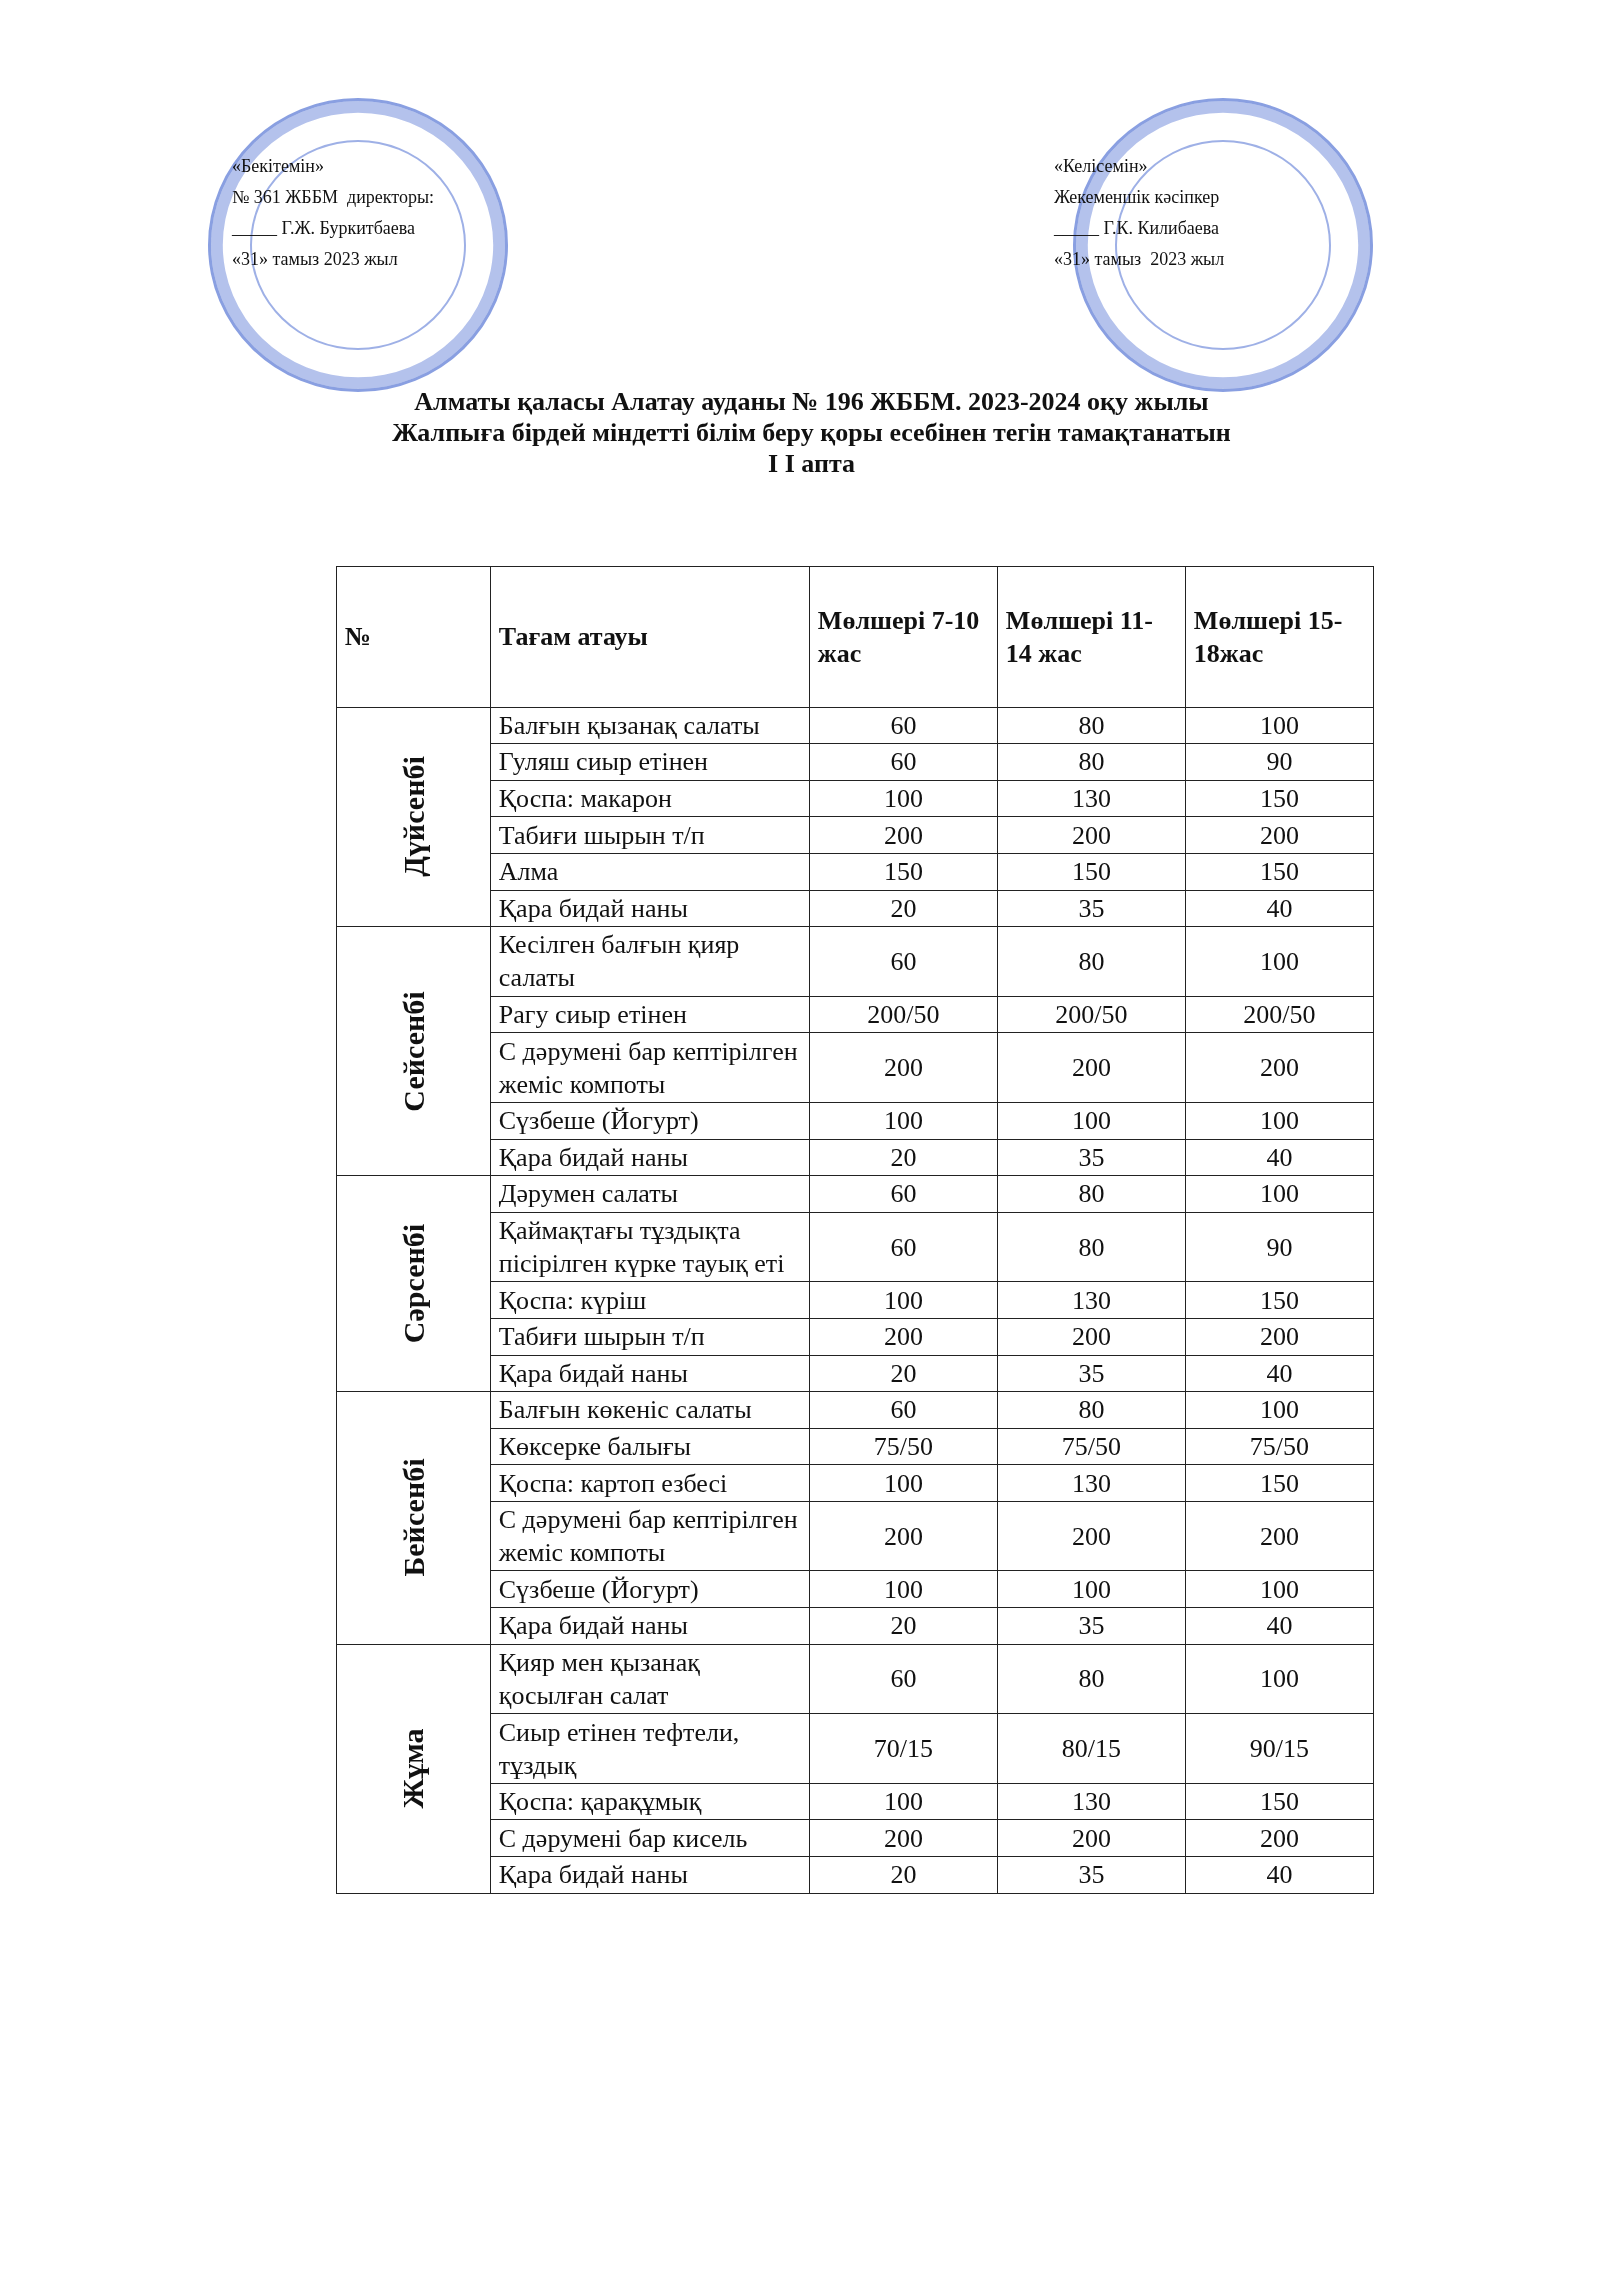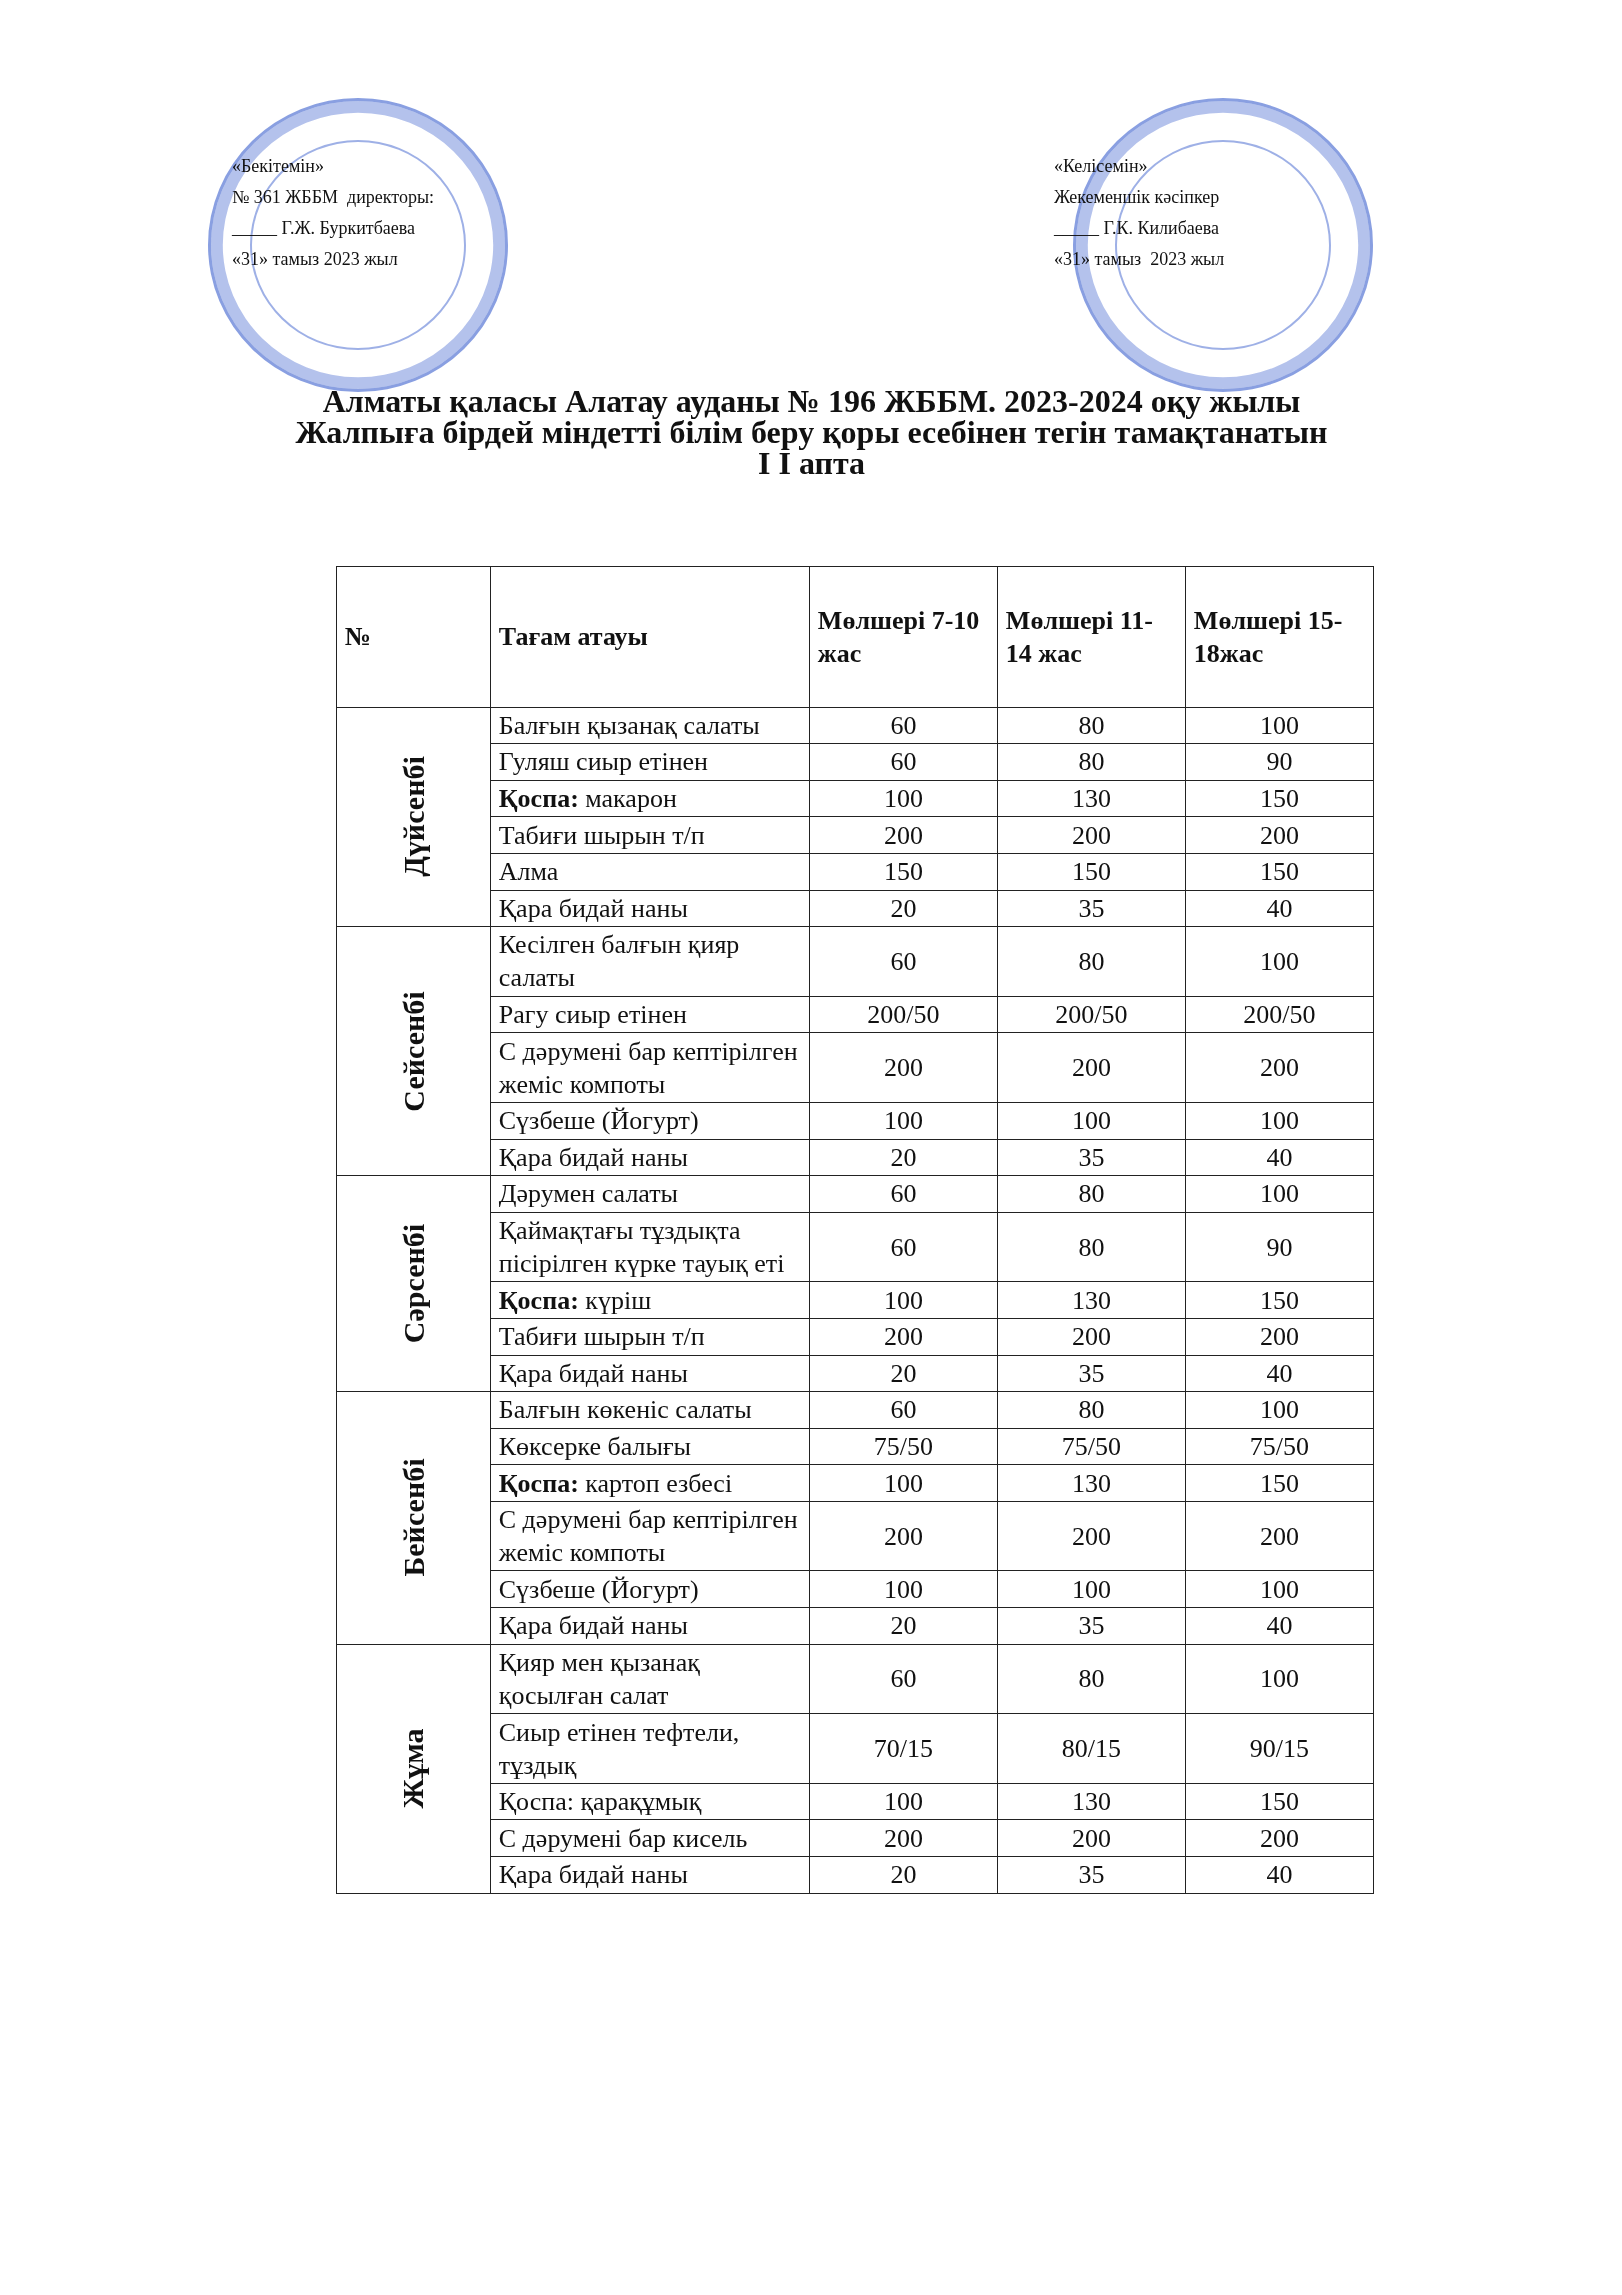--- a/index.html
+++ b/index.html
@@ -18,41 +18,41 @@
     pointer-events: none;
   }
   .stamp-left { left: 208px; top: 98px; width: 294px; height: 288px; }
   .stamp-right { left: 1073px; top: 98px; width: 294px; height: 288px; }
   .stamp-inner {
     position: absolute; border-radius: 50%; border: 2px solid rgba(40,80,200,0.45);
     left: 39px; top: 39px; right: 39px; bottom: 39px;
   }
   .title-block {
     position: absolute; left: 0; width: 1623px; top: 386px;
-    text-align: center; font-weight: bold; font-size: 32px; line-height: 31px;
+    text-align: center; font-weight: bold; font-size: 26px; line-height: 31px;
   }
   table.menu {
     position: absolute; left: 336px; top: 566px; width: 1038px;
     border-collapse: collapse; font-size: 26px;
   }
   table.menu td, table.menu th {
     border: 1.3px solid #222; padding: 1.3px 7.9px; vertical-align: middle; line-height: 33px;
   }
   table.menu th { font-weight: bold; text-align: left; height: 137px; }
   th.col-num { width: 118px; }
   th.col-name { width: 268px; padding-left: 19.6px; }
   th.col-q { width: 151px; }
   td.day {
     text-align: center; font-weight: bold; font-size: 30px; padding: 0;
   }
   td.day span {
     display: inline-block; transform: rotate(-90deg); white-space: nowrap;
   }
   td.q { text-align: center; }
-  td.name b { font-weight: bold; }
+  td.name b { font-weight: normal; }
 </style>
 </head>
 <body>
 
 <div class="stamp stamp-left">
     <div class="stamp-inner"></div>
   </div>
 <div class="stamp stamp-right">
     <div class="stamp-inner"></div>
   </div>

